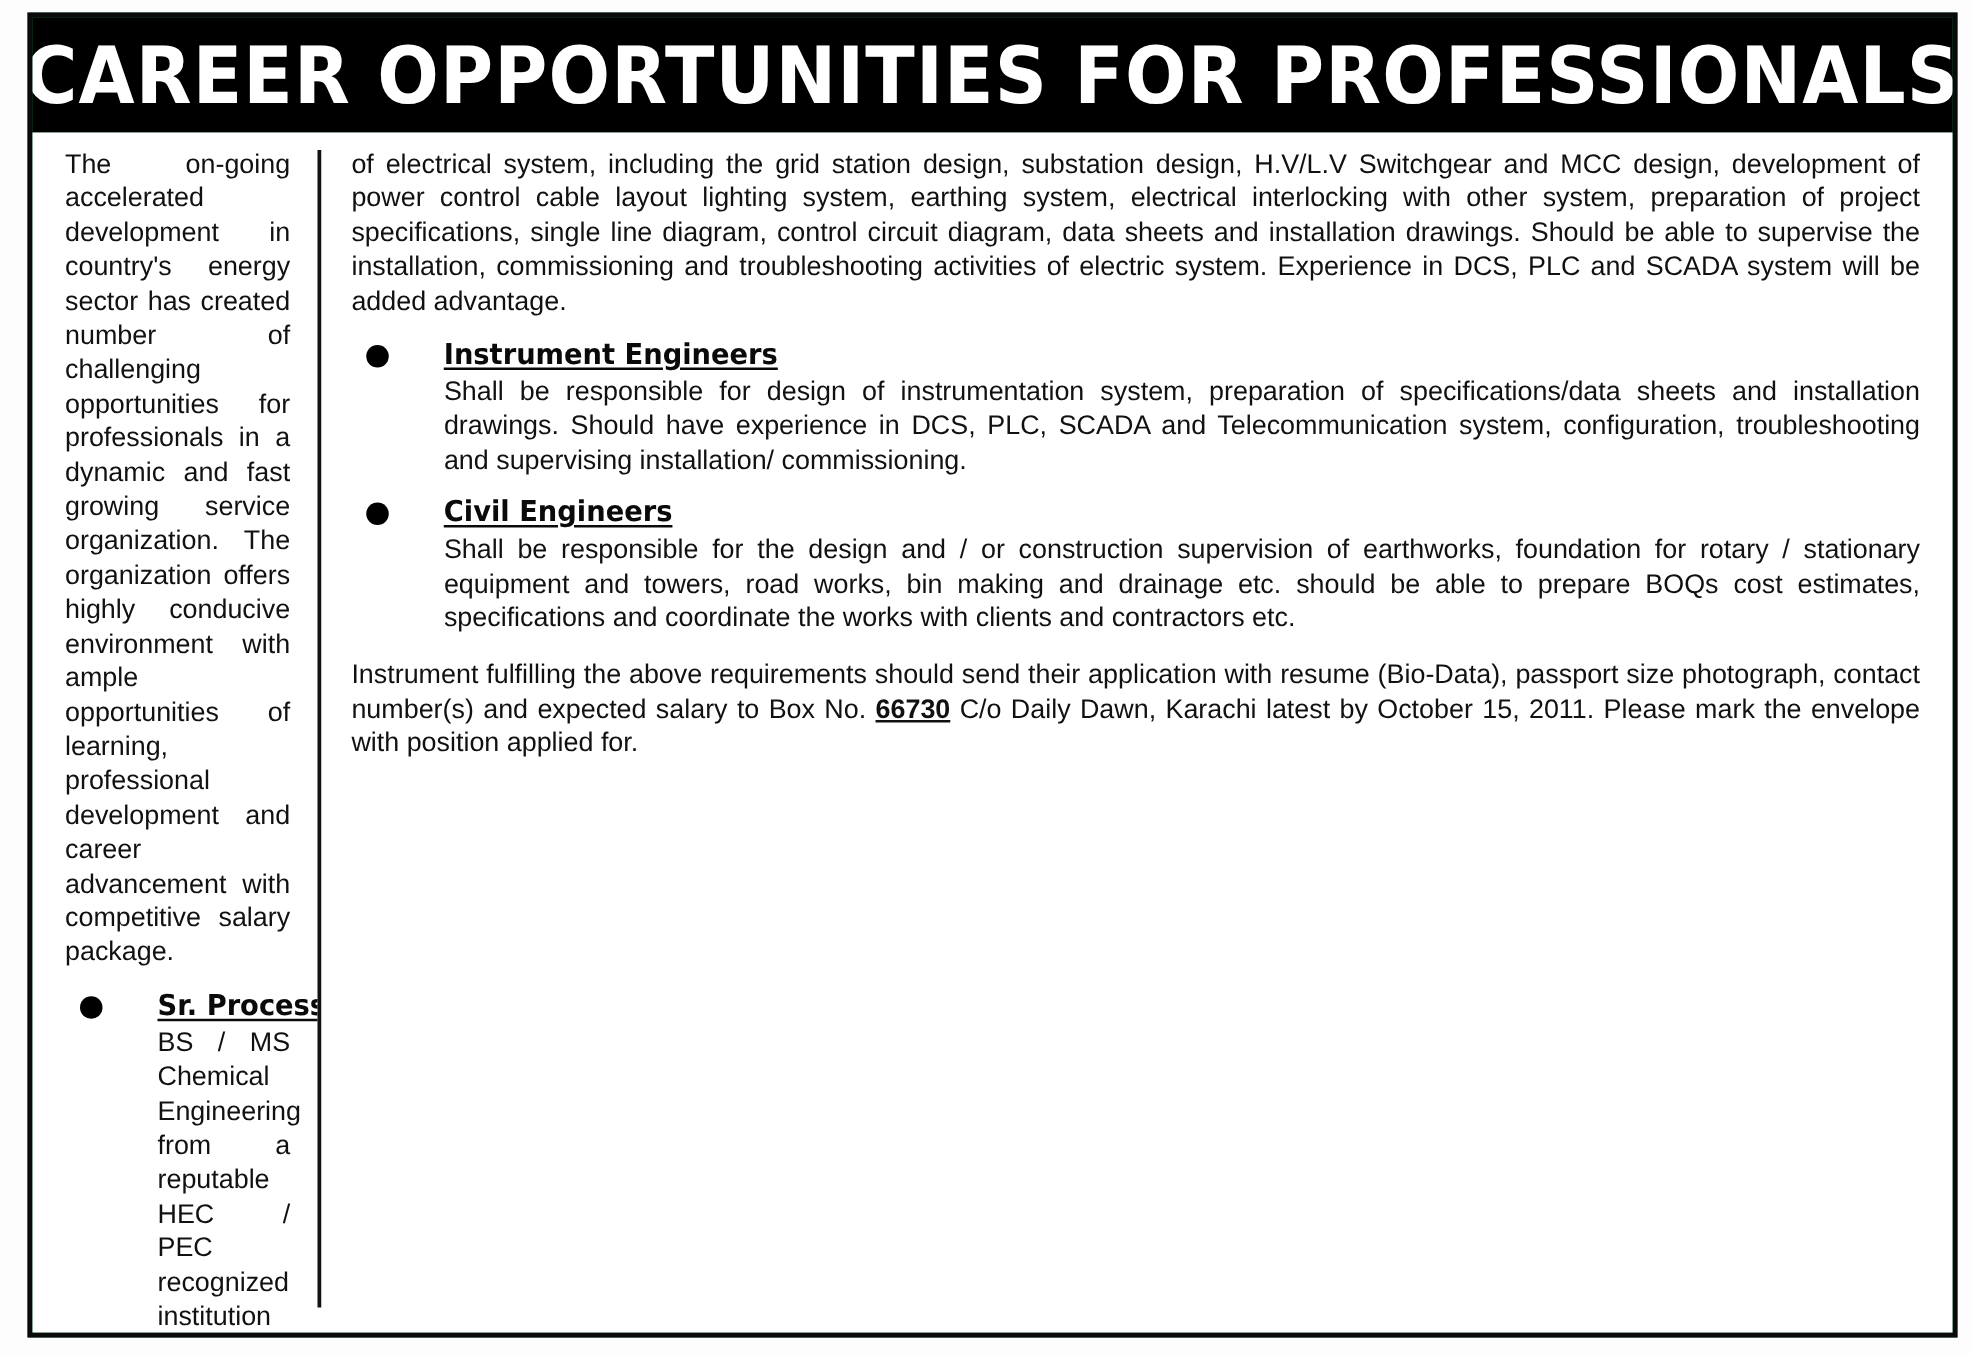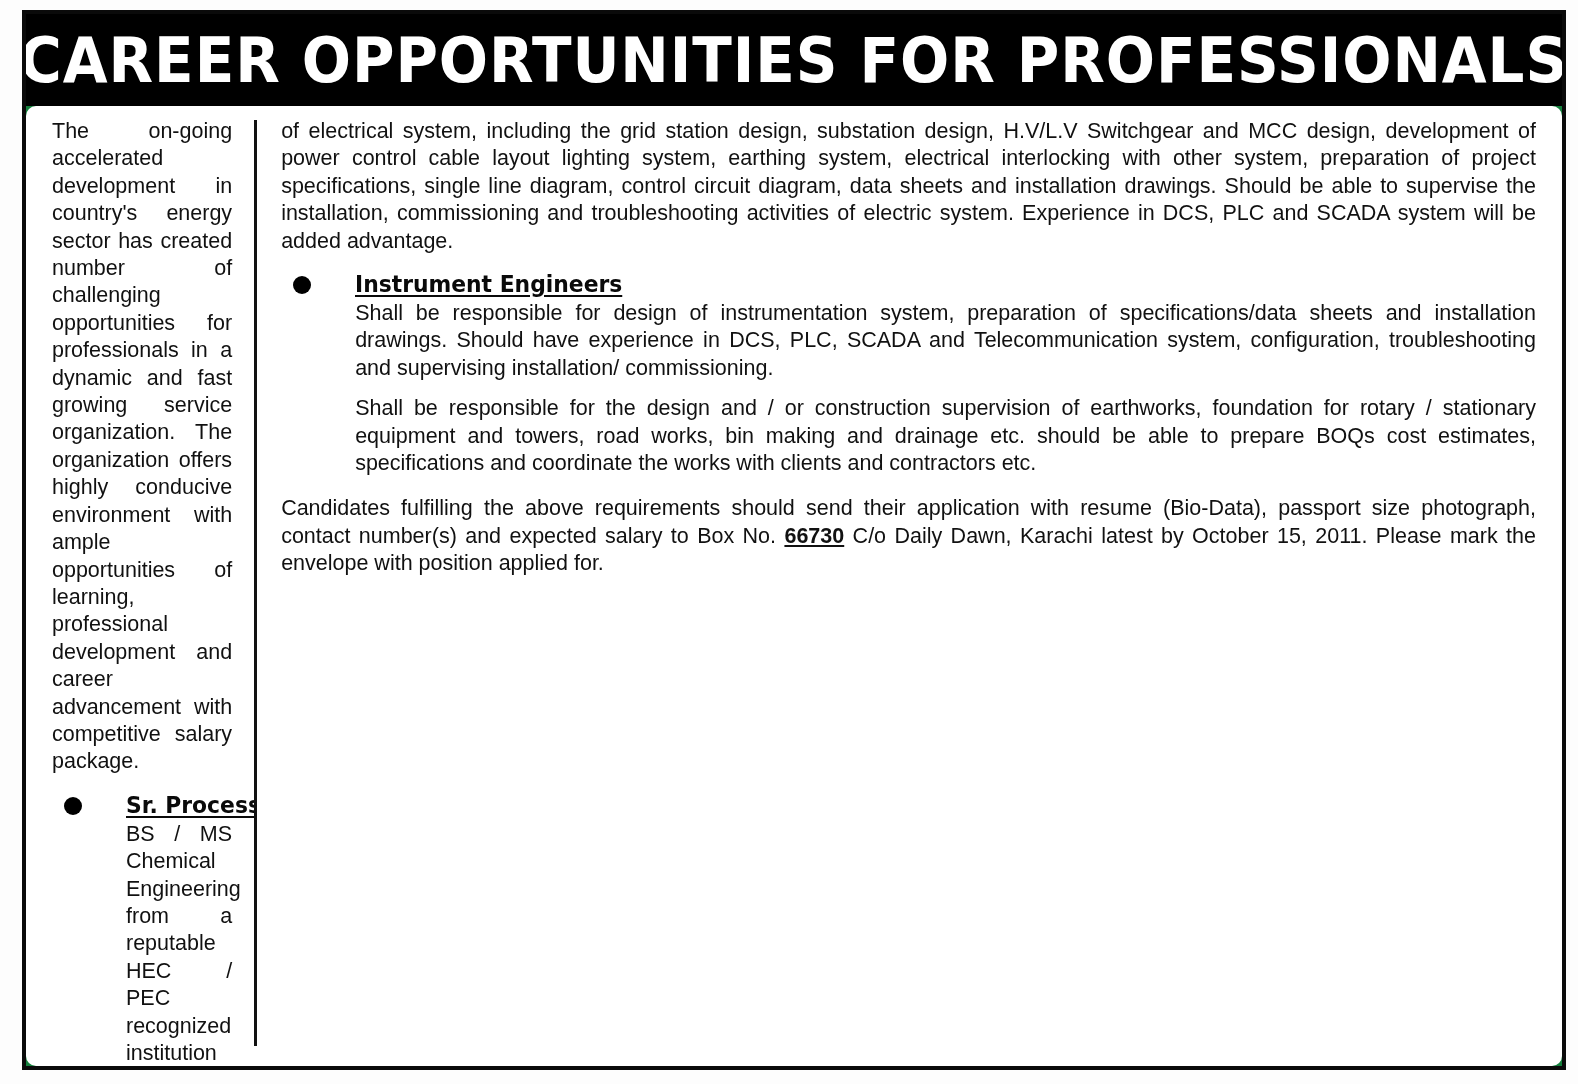--- a/index.html
+++ b/index.html
@@ -61,21 +61,20 @@
 
   
   #ad-body {
     flex: 1 1 auto;
     display: flex;
     position: relative;
     background: #ffffff;
     padding: 12px 0 0 0;
     box-sizing: border-box;
     overflow: hidden;
-    border-radius: 10px;
   }
   .ad-column {
     box-sizing: border-box;
     overflow: hidden;
   }
   #column-left {
     width: 765px;
     padding: 0 22px 0 26px;
   }
   #column-divider {
@@ -197,24 +196,28 @@
           <div class="job-head-row">
             <span class="job-bullet"></span>
             <span class="job-title">Instrument Engineers</span>
           </div>
           <div class="job-desc body-text">
             <p>Shall be responsible for design of instrumentation system, preparation of specifications/data sheets and installation drawings. Should have experience in DCS, PLC, SCADA and Telecommunication system, configuration, troubleshooting and supervising installation/ commissioning.</p>
           </div>
         </div>
 
         <div class="job-entry tight">
+          <div class="job-head-row">
+            <span class="job-bullet"></span>
+            <span class="job-title">Civil Engineers</span>
+          </div>
           <div class="job-desc body-text">
             <p>Shall be responsible for the design and / or construction supervision of earthworks, foundation for rotary / stationary equipment and towers, road works, bin making and drainage etc. should be able to prepare BOQs cost estimates, specifications and coordinate the works with clients and contractors etc.</p>
           </div>
         </div>
 
-        <p class="body-text closing-para"><span>Candidates fulfilling the above requirements should send their application with resume (Bio-Data), passport size photograph, contact number(s) and expected salary to Box No. </span><span class="box-number">66730</span><span> C/o Daily Dawn, Karachi latest by October 15, 2011. Please mark the envelope with position applied for.</span></p>
+        <p class="body-text closing-para"><span>Instrument fulfilling the above requirements should send their application with resume (Bio-Data), passport size photograph, contact number(s) and expected salary to Box No. </span><span class="box-number">66730</span><span> C/o Daily Dawn, Karachi latest by October 15, 2011. Please mark the envelope with position applied for.</span></p>
 
       </div>
 
     </div>
   </div>
 </div>
 
 </body></html>

